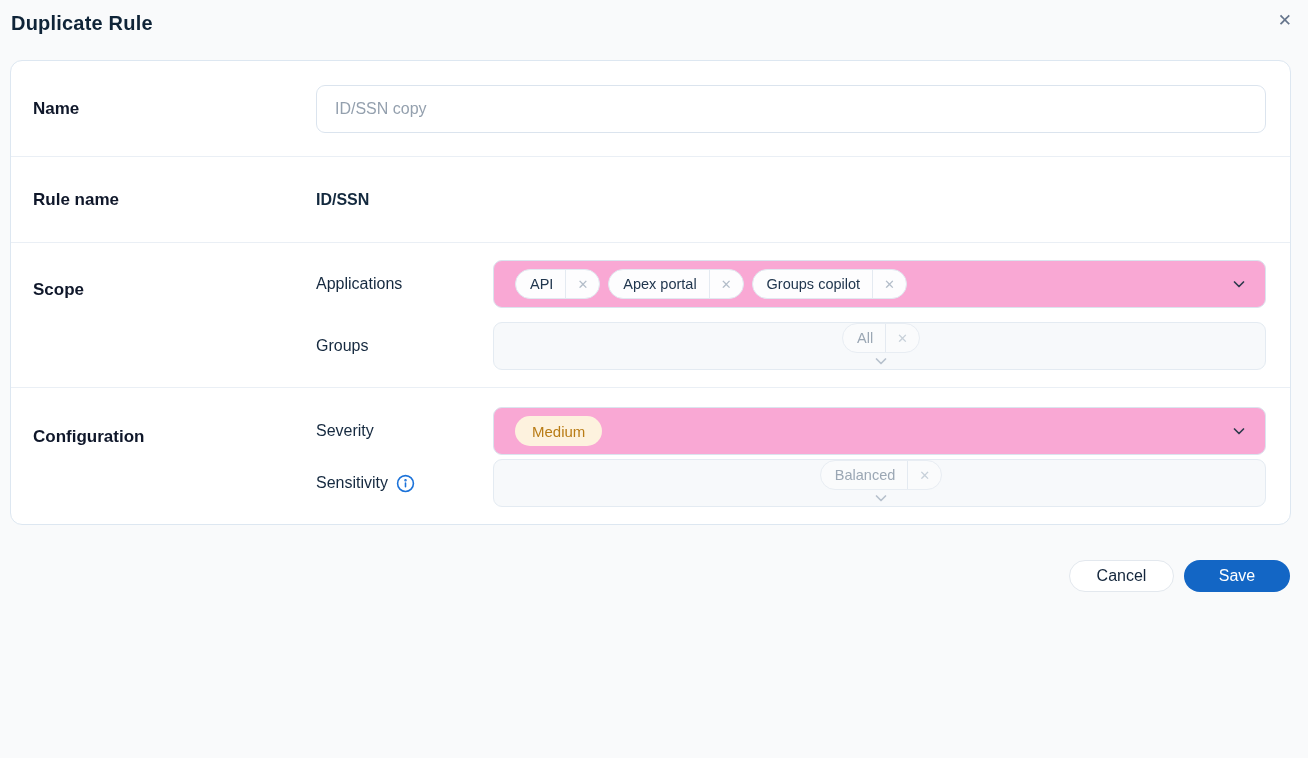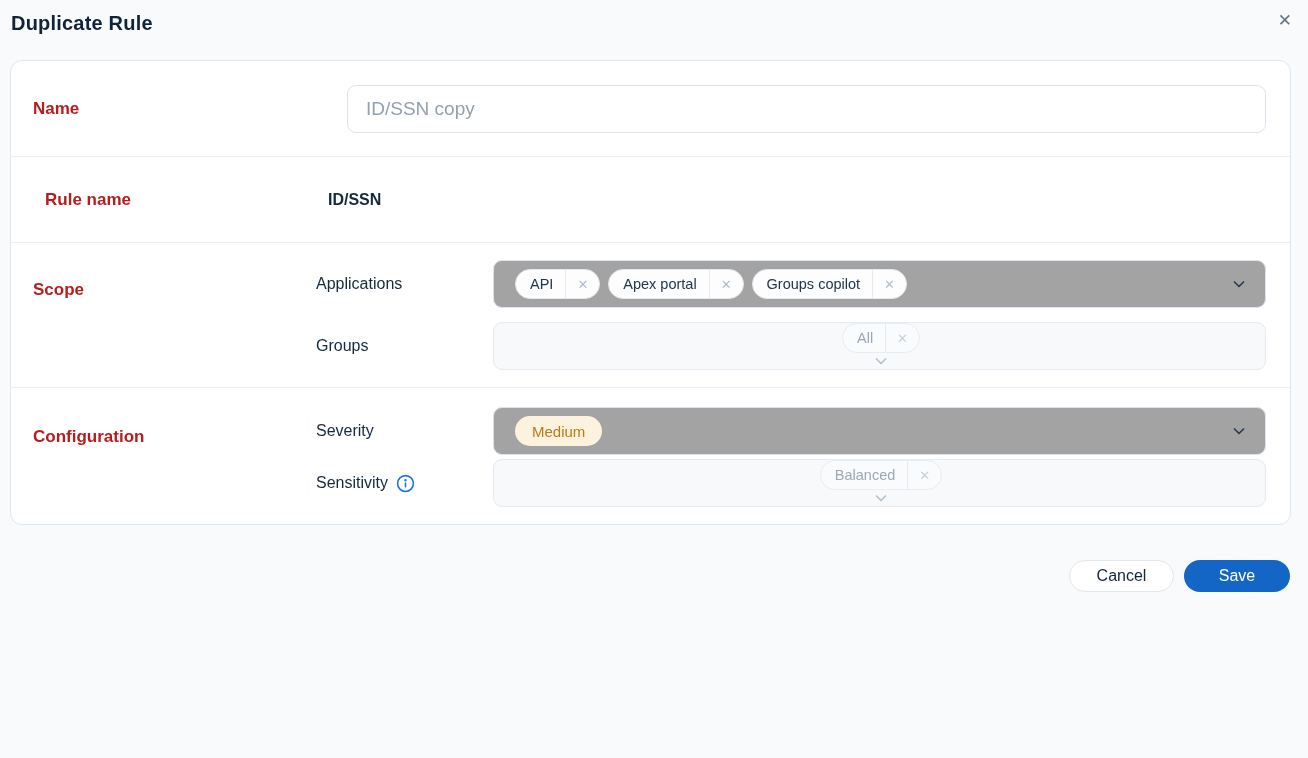--- a/index.html
+++ b/index.html
@@ -21,54 +21,54 @@
   .card {
     margin:0 17px 0 10px;
     background:#ffffff;
     border:1px solid #dde7f1;
     border-radius:12px;
     overflow:hidden;
   }
   .row { display:flex; border-bottom:1px solid #eaeff5; padding:0 24px 0 22px; }
   .row:last-child { border-bottom:none; }
   .col-label { width:283px; flex:none; display:flex; }
-  .section-label { font-size:17px; font-weight:700; color:#b91c1c; height:48px; display:flex; align-items:center; }
+  .section-label { font-size:17px; font-weight:700; color:#0f172a; height:48px; display:flex; align-items:center; }
   .col-fields { flex:1; display:flex; flex-direction:column; }
 
   .row-name { height:96px; align-items:center; }
   .row-name .col-label { align-items:center; }
   .row-name .section-label { height:auto; }
   .row-rulename { height:86px; align-items:center; }
-  .row-rulename .col-label { align-items:center;margin-left:12px; }
+  .row-rulename .col-label { align-items:center; }
   .row-rulename .section-label { height:auto; }
   .row-scope { padding-top:23px; padding-bottom:23px; }
   .row-config { padding-top:25px; padding-bottom:23px; }
 
   .sub-row { display:flex; align-items:center; height:36px; }
   .row-scope .sub-row + .sub-row { margin-top:26px; }
   .row-config .sub-row + .sub-row { margin-top:16px; }
   .sub-label { width:177px; flex:none; font-size:16px; font-weight:500; color:#15293f; display:flex; align-items:center; gap:8px; }
 
   .rule-value { font-size:16px; font-weight:700; color:#13293e; }
 
   
   .text-input {
     flex:1; height:48px;
     border:1px solid #dbe4ee; border-radius:9px;
-    padding:0 18px; font-size:19px; color:#13293e;
+    padding:0 18px; font-size:16px; color:#13293e;
     font-family:"Liberation Sans", sans-serif;
-    background:#fff; outline:none;margin-left:31px;
+    background:#fff; outline:none;
   }
   .text-input::placeholder { color:#94a0ae; }
 
   
   .select {
     flex:1; height:48px;
     border:1px solid #dbe4ee; border-radius:9px;
-    background:#a3a3a3;
+    background:#f9a8d4;
     display:flex; align-items:center;
     padding:0 18px 0 21px;
     cursor:pointer;
   }
   .select.disabled { background:#f7f9fb; border-color:#e4ebf2; cursor:default;flex-direction:column; }
   .select .grow { flex:1; display:flex; align-items:center; gap:8px; }
   .chevron { flex:none; display:flex; align-items:center; color:#2f3b4e; }
   .select.disabled .chevron { color:#b7c1cd; }
 
   

